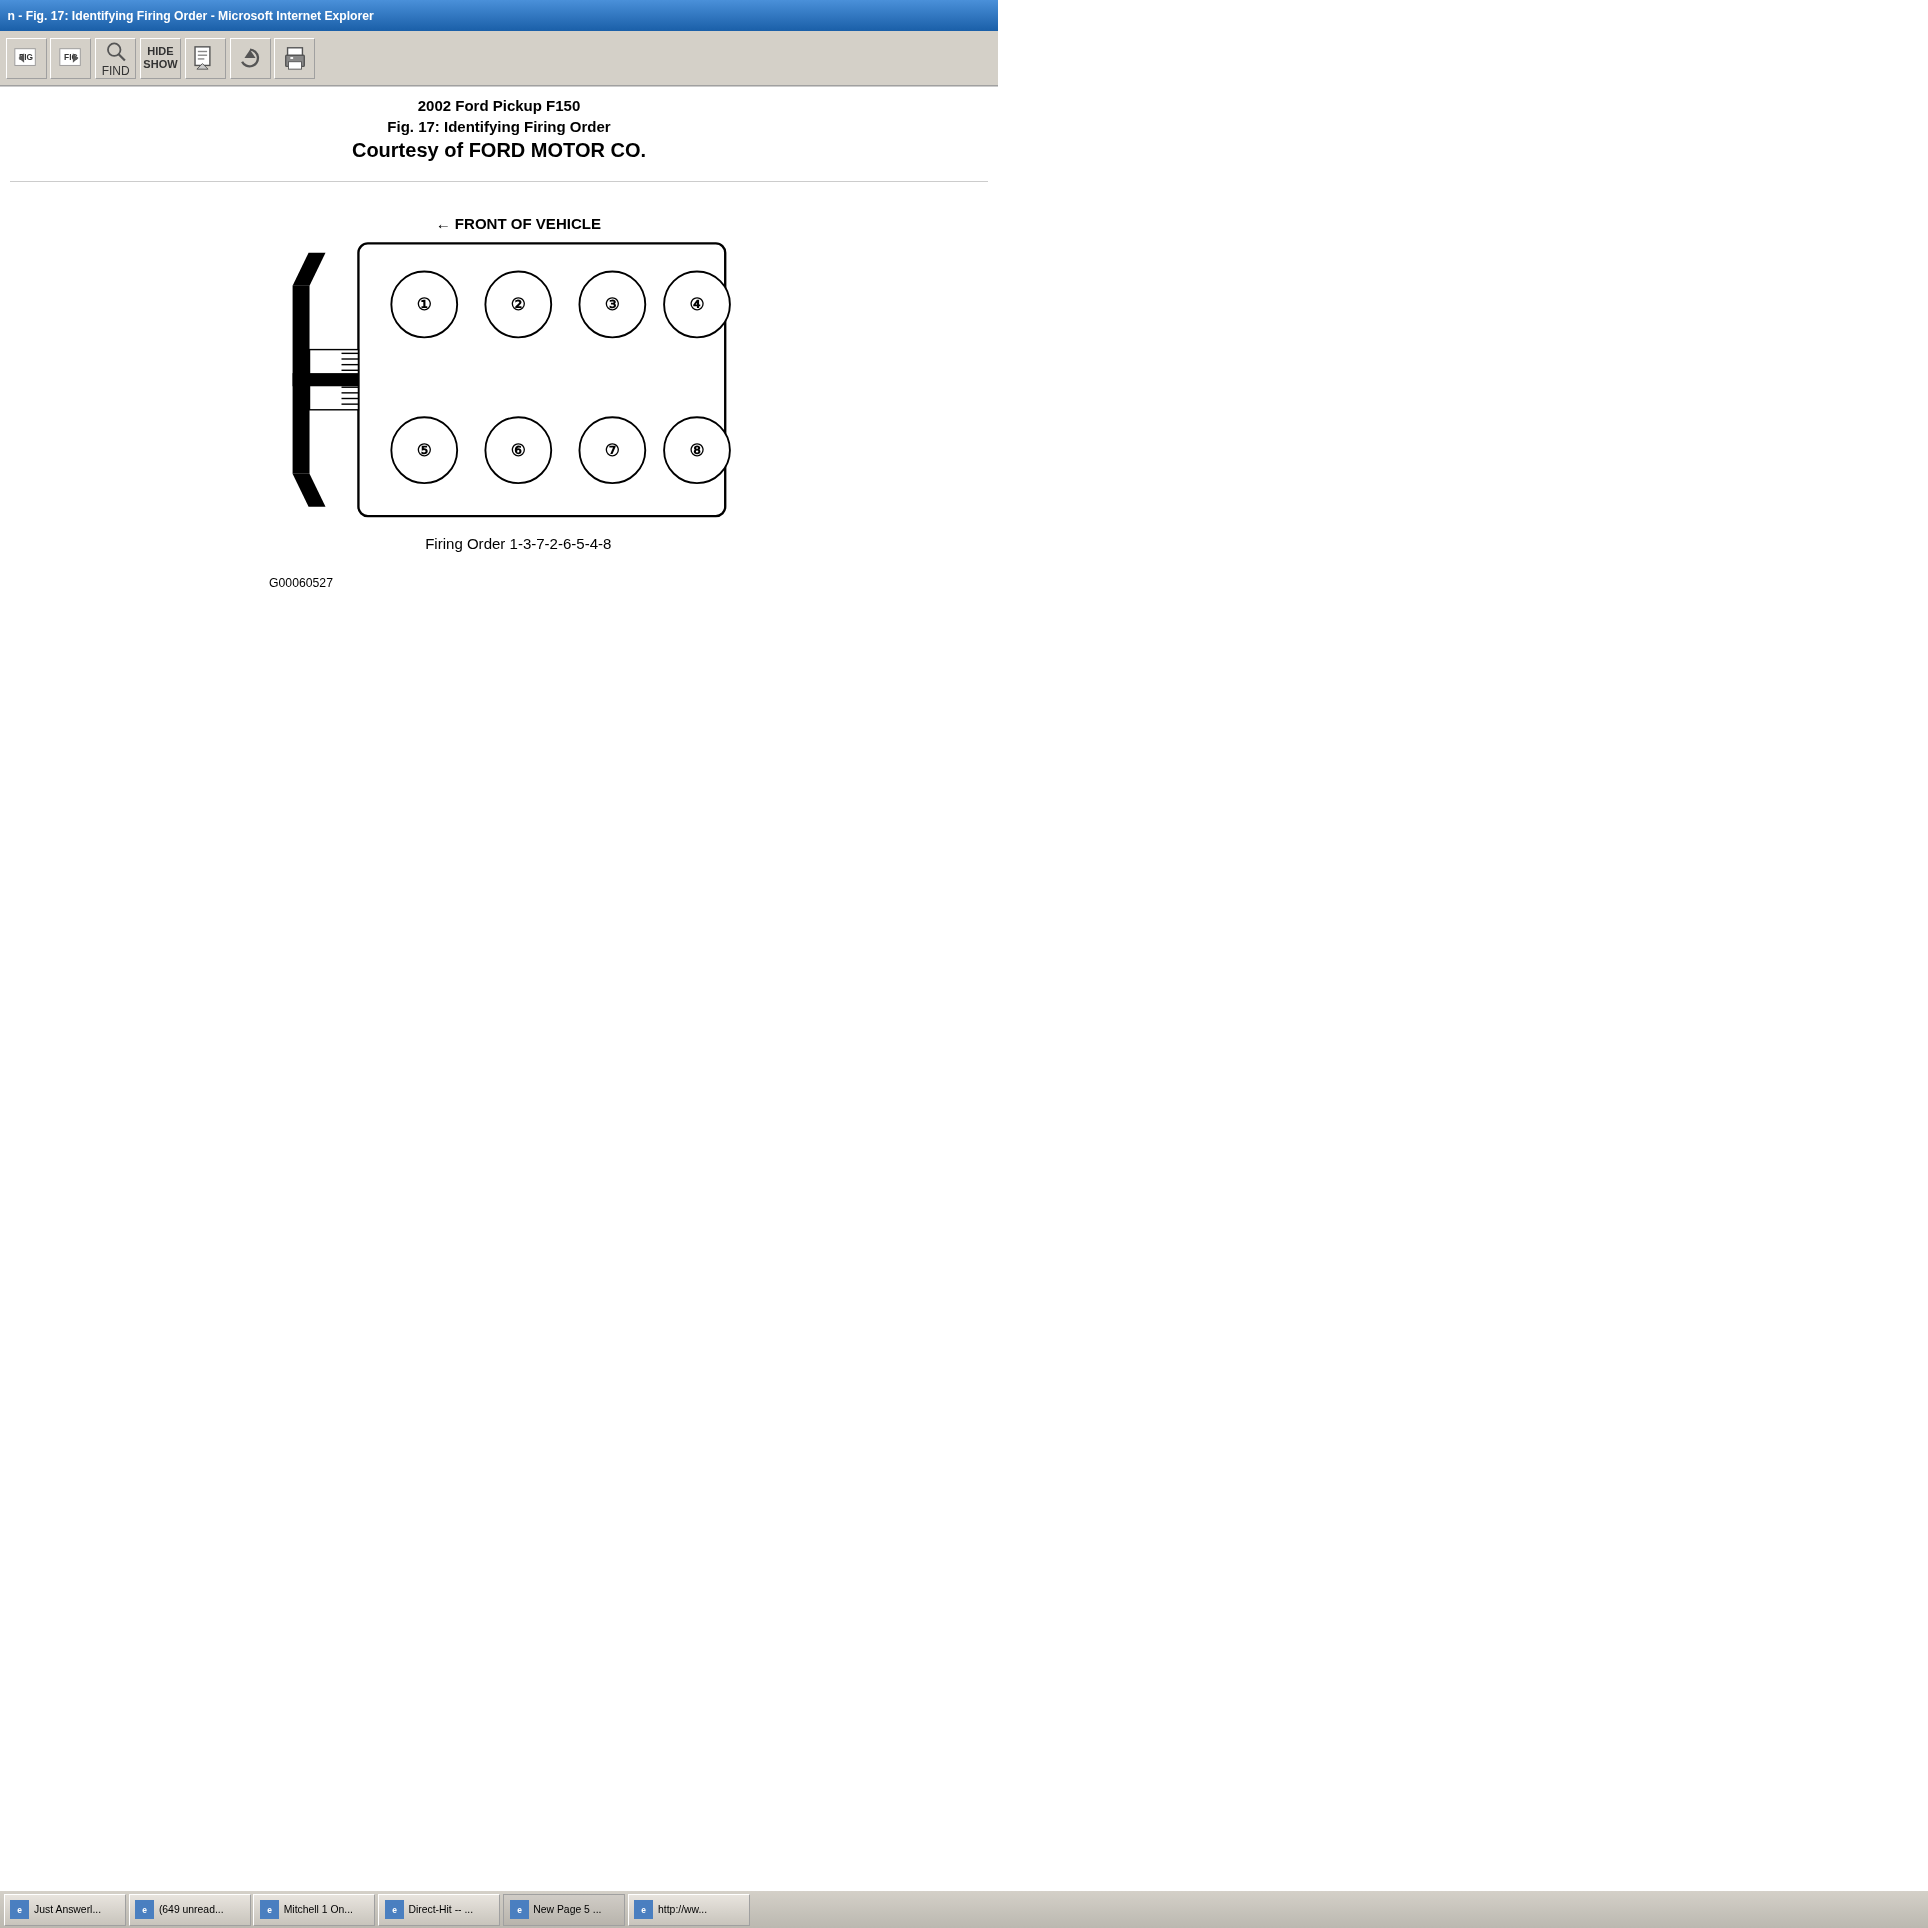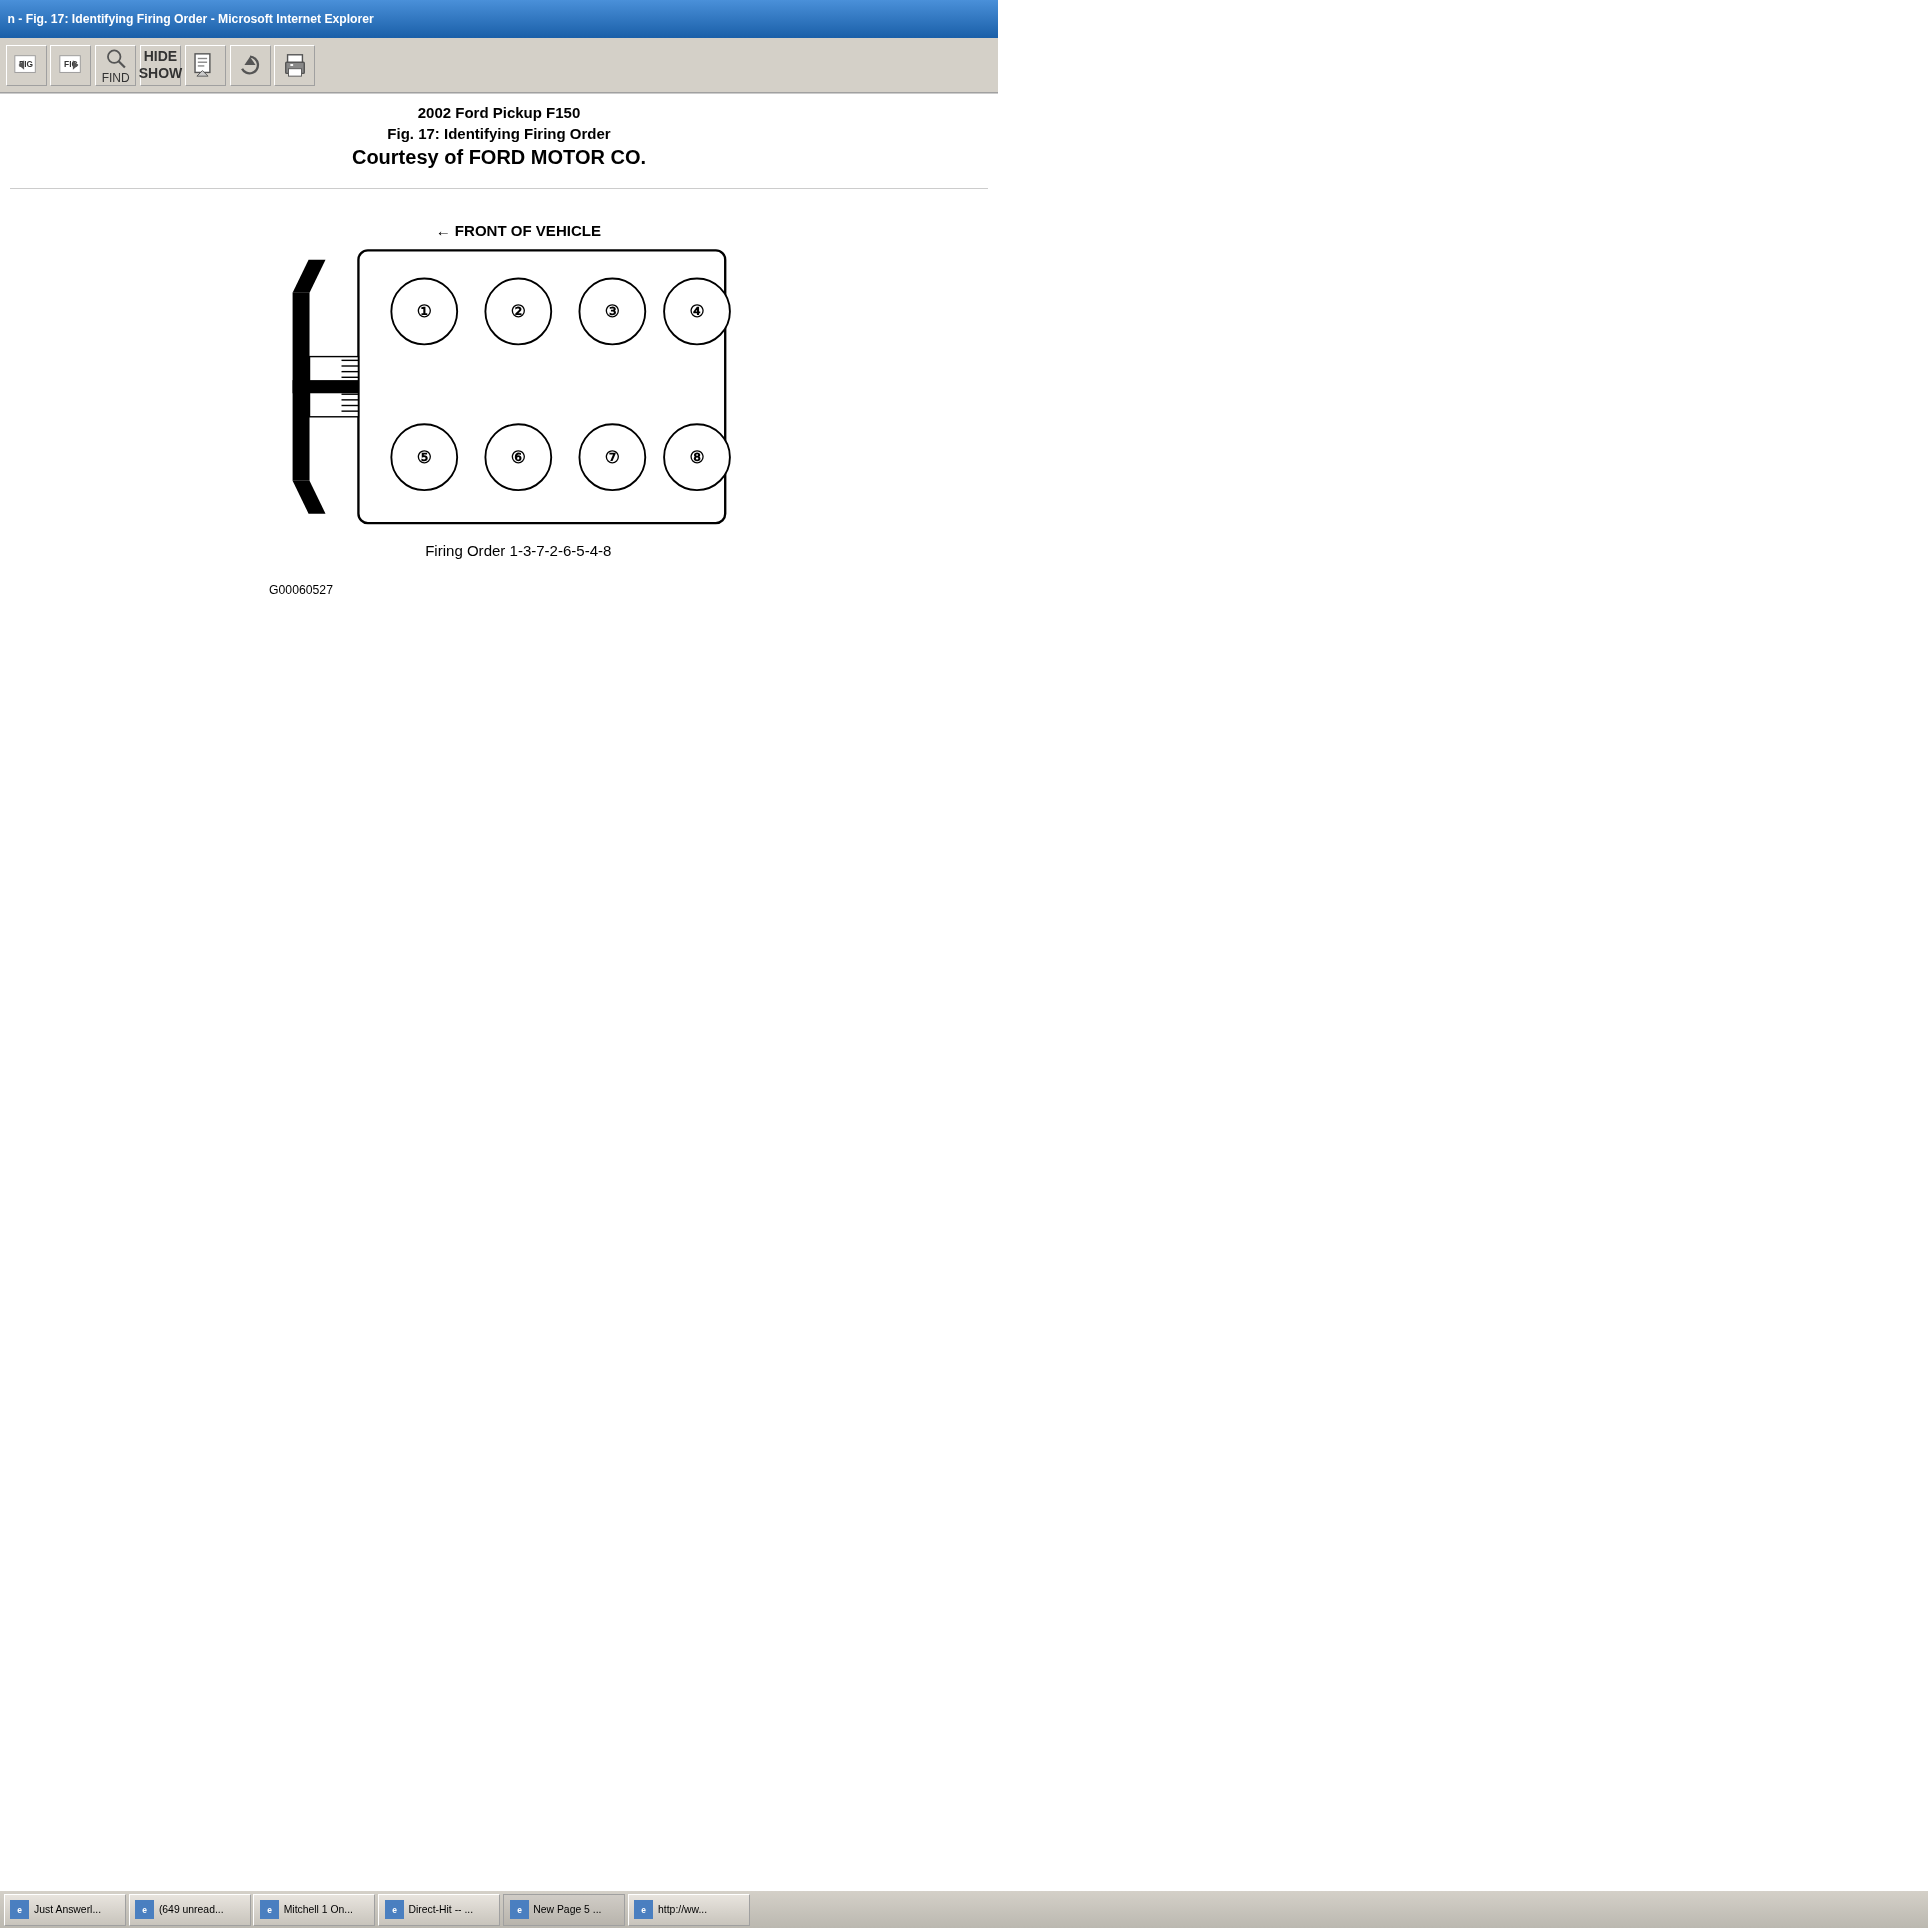--- a/index.html
+++ b/index.html
@@ -11,21 +11,21 @@
       overflow: hidden;
     }
 
     
     .title-bar {
       background: linear-gradient(to bottom, #4a90d9, #1a5fa8);
       color: white;
       font-size: 12.2px;
       font-weight: bold;
       padding: 3.8px 7.5px;
-      height: 38px;
+      height: 31px;
       display: flex;
       align-items: center;
     }
 
     
     .toolbar {
       background: #d4d0c8;
       border-bottom: 0.9px solid #a0a0a0;
       padding: 3.8px 5.6px;
       display: flex;
@@ -176,21 +176,21 @@
   </div>
 
   <div class="toolbar-btn">
     <svg width="26" height="26" viewBox="0 0 28 28">
       <circle cx="12" cy="12" r="7" fill="none" stroke="#555" stroke-width="2"></circle>
       <line x1="17" y1="17" x2="24" y2="24" stroke="#555" stroke-width="2.5"></line>
     </svg>
     <span style="font-size:12px; color:#333;">FIND</span>
   </div>
 
-  <div class="toolbar-btn" style="font-size:14px; font-weight:bold; color:#333; line-height:1.2;">
+  <div class="toolbar-btn" style="font-size:11px; font-weight:bold; color:#333; line-height:1.2;">
     <span>HIDE</span>
     <span>SHOW</span>
   </div>
 
   <div class="toolbar-btn">
     <svg width="24.5" height="26" viewBox="0 0 26 28">
       <rect x="2" y="2" width="16" height="20" fill="white" stroke="#555" stroke-width="1.5"></rect>
       <polygon points="4,26 10,20 16,26" fill="#ccc" stroke="#555" stroke-width="1"></polygon>
       <line x1="5" y1="7" x2="15" y2="7" stroke="#888" stroke-width="1.5"></line>
       <line x1="5" y1="11" x2="15" y2="11" stroke="#888" stroke-width="1.5"></line>

